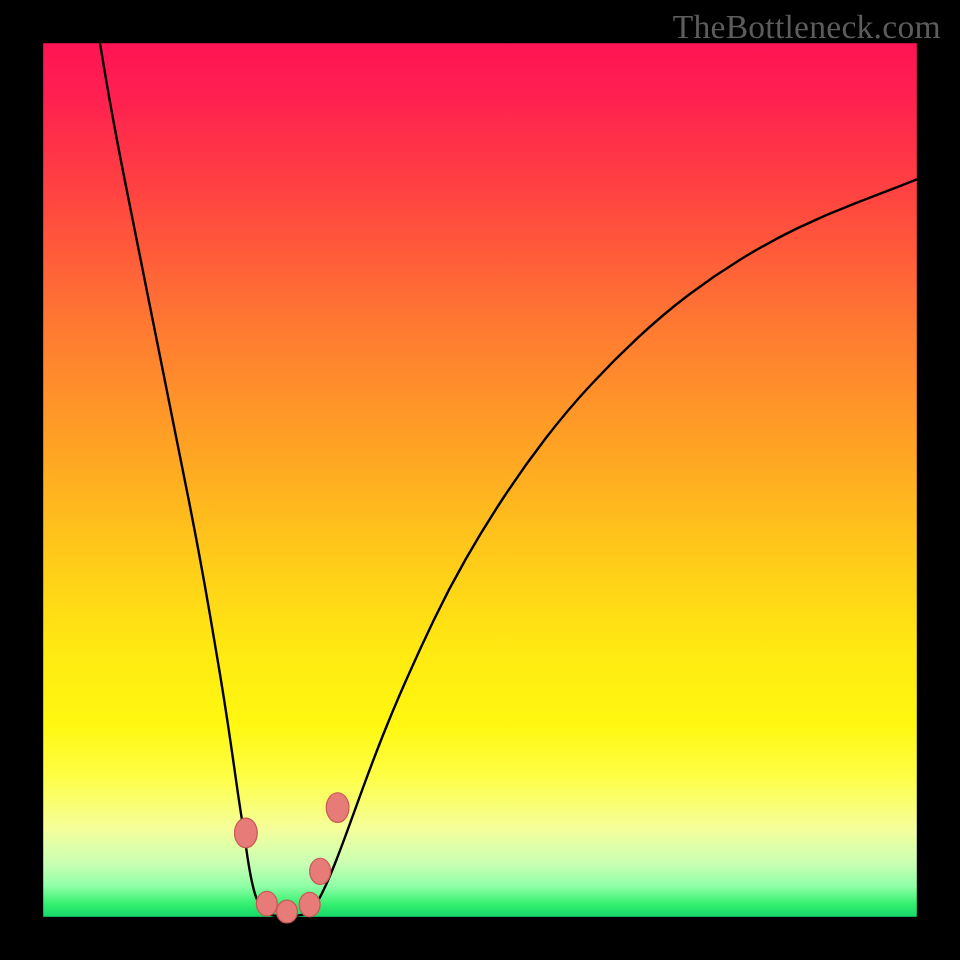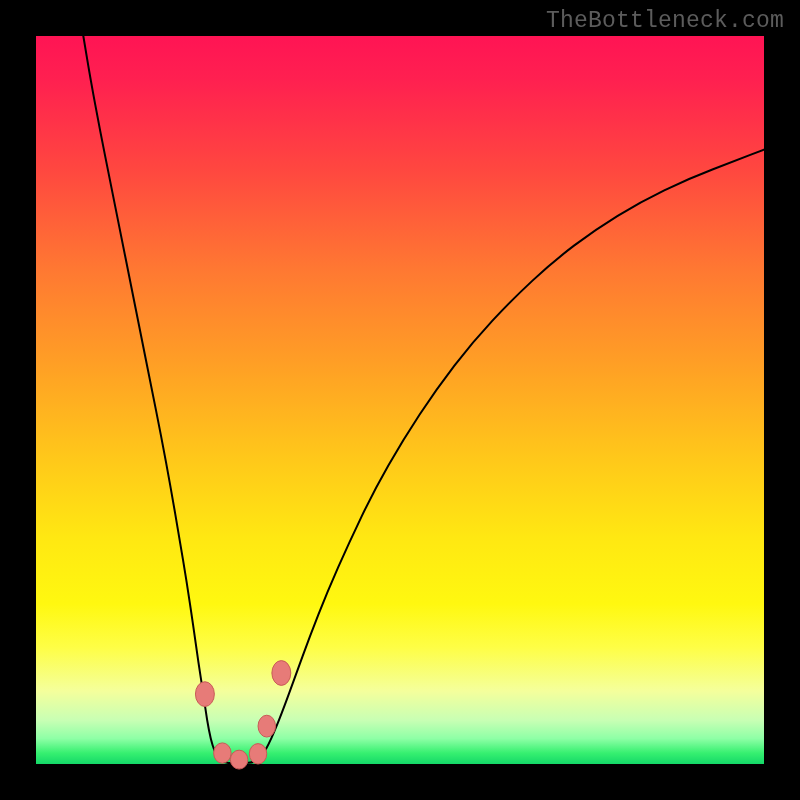--- a/index.html
+++ b/index.html
@@ -44,22 +44,22 @@
     left: 36px;
     top: 36px;
     width: 728px;
     height: 728px;
     overflow: visible;
   }
   .watermark {
     position: absolute;
     top: 8px;
     right: 16px;
-    font-family: Liberation Mono, monospace;
-    font-size: 23px;
+    font-family: Liberation Serif, serif;
+    font-size: 28px;
     color: #5c5c5c;
     letter-spacing: 0.2px;
     font-weight: 500;
     margin-left: 17px;
   }
 </style>
 </head>
 <body>
 
 <div class="frame">

